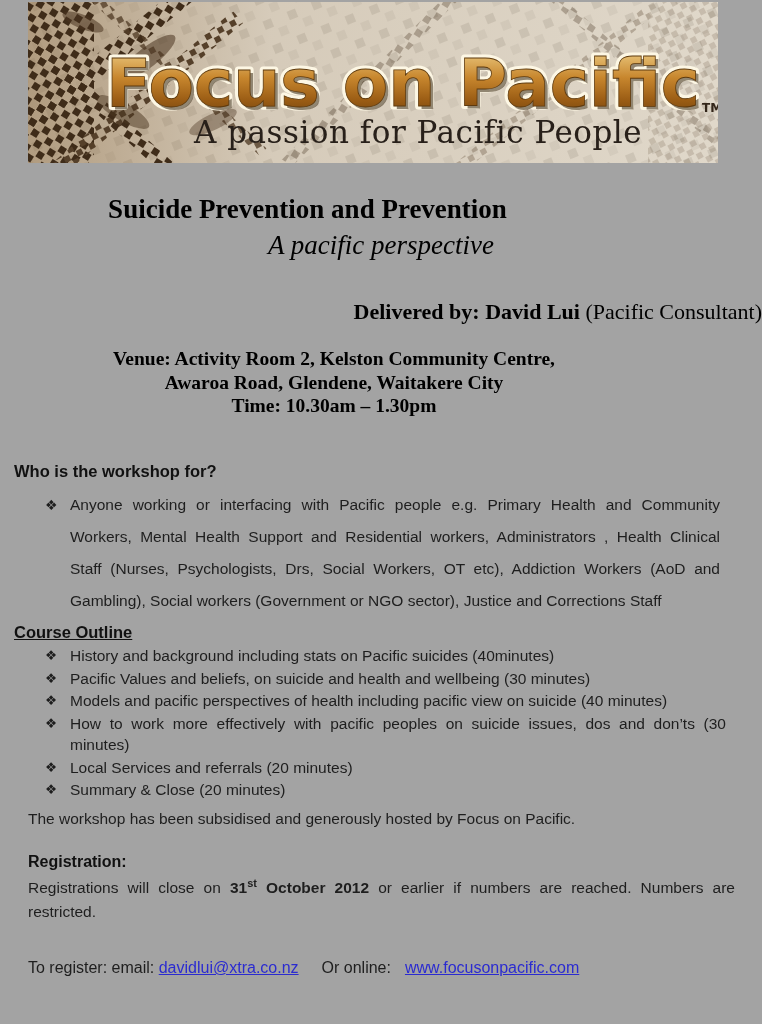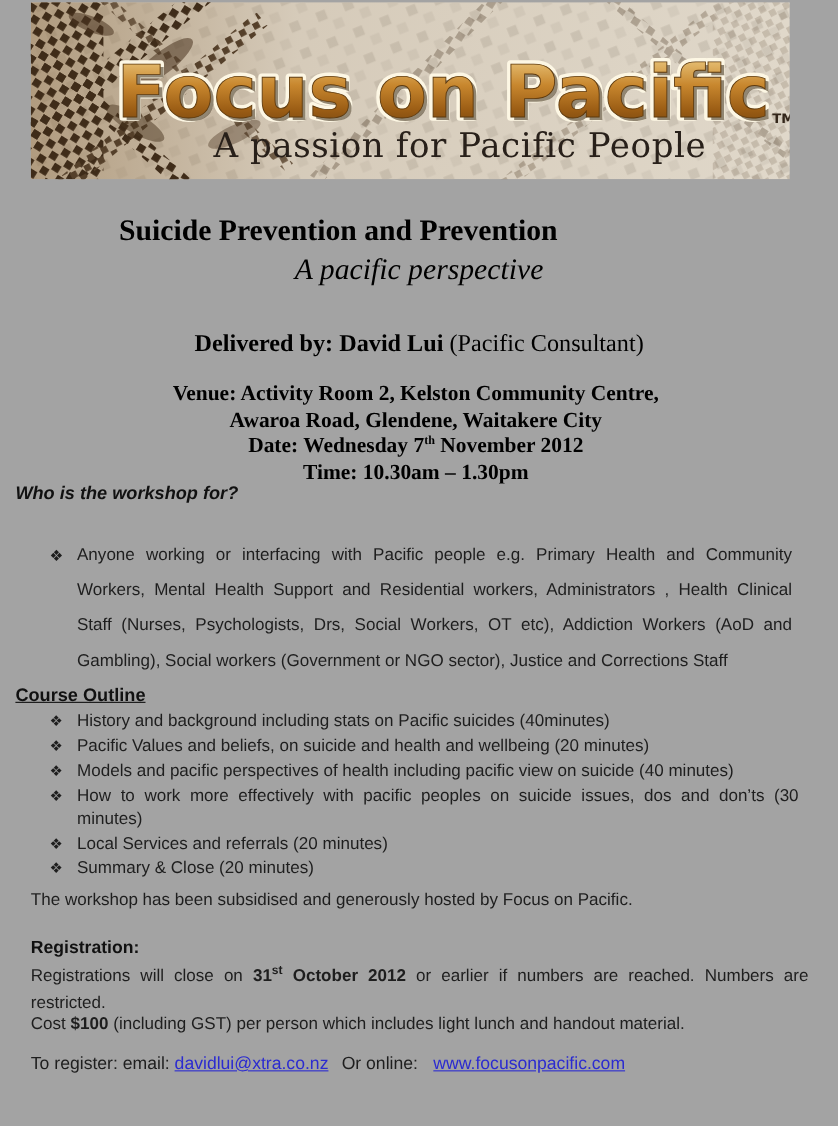--- a/index.html
+++ b/index.html
@@ -8,24 +8,24 @@
     font-family:"Liberation Sans",sans-serif;color:#1e1e1e;overflow:hidden;
   }
   
   .banner{position:absolute;left:28px;top:2px;width:690px;height:161px;}
   
   .serif{font-family:"Liberation Serif",serif;color:#000;}
   .title{position:absolute;left:0;top:194px;width:615px;text-align:center;
          font-weight:bold;font-size:27px;}
   .subtitle{position:absolute;left:0;top:230px;width:762px;text-align:center;
          font-style:italic;font-size:27px;}
-  .delivered{position:absolute;left:0;top:299px;width:762px;text-align:center;font-size:22px;}
+  .delivered{position:absolute;left:0;top:299px;width:762px;text-align:right;font-size:22px;}
   .delivered .b{font-weight:bold;}
   .venue-block{position:absolute;left:0;top:347px;width:668px;text-align:center;
-         font-weight:bold;font-size:19.5px;line-height:23.5px;padding-left:44px;}
+         font-weight:bold;font-size:19.5px;line-height:23.5px;}
   .venue-block sup,.reg-close sup{font-size:11px;vertical-align:super;line-height:0;font-weight:bold;}
   
   .sec-h{position:absolute;left:14px;font-weight:bold;font-size:16.5px;color:#111;}
   .underline{text-decoration:underline;}
   .body-txt{font-size:15.5px;color:#1e1e1e;}
   .who-bullet{position:absolute;left:45px;top:489px;width:25px;line-height:32px;font-size:14px;}
   .who-para{position:absolute;left:70px;top:489px;width:650px;}
   .jline{height:32px;line-height:32px;text-align:justify;overflow:hidden;}
   .jline::after{content:"";display:inline-block;width:100%;height:0;}
   .lastline{height:32px;line-height:32px;}
@@ -33,21 +33,21 @@
   .course-list li{display:flex;line-height:21.5px;margin:0 0 1px 0;}
   .course-list .marker{flex:none;width:25px;margin-left:31px;font-size:13.5px;}
   .course-list .itxt{flex:1;}
   .course-list li.justify .itxt{text-align:justify;}
   .subsidised{position:absolute;left:28px;top:810px;width:712px;}
   .reg-h{position:absolute;left:28px;top:853px;font-weight:bold;font-size:16px;color:#111;}
   .reg-close{position:absolute;left:28px;top:876px;width:707px;text-align:justify;line-height:24px;}
   .bold{font-weight:bold;}
   .cost-line{position:absolute;left:28px;top:922px;width:712px;}
   .register-line{position:absolute;left:28px;top:959px;width:720px;font-size:16px;}
-  .register-line .gap1{margin-left:12px;}
+  .register-line .gap1{margin-left:23px;}
   .register-line .gap2{margin-left:14px;margin-top:40px;}
   a.doc-link{color:#2b2bd0;text-decoration:underline;}
 </style>
 </head>
 <body>
 
 <div class="page">
 
   <div class="banner">
     <svg width="690" height="161" viewBox="0 0 690 161">
@@ -111,42 +111,41 @@
   </div>
 
   <div class="title serif">Suicide Prevention and Prevention</div>
   <div class="subtitle serif">A pacific perspective</div>
 
   <div class="delivered serif"><span class="b">Delivered by: David Lui</span><span> (Pacific Consultant)</span></div>
 
   <div class="venue-block serif">
     <div>Venue: Activity Room 2, Kelston Community Centre,</div>
     <div>Awaroa Road, Glendene, Waitakere City</div>
-    <div><span>Date: Wednesday 7</span><sup>th</sup><span> November 2012</span></div>
     <div>Time: 10.30am – 1.30pm</div>
   </div>
 
-  <div class="sec-h" style="top:440px;font-style:italic;">Who is the workshop for?</div>
+  <div class="sec-h" style="top:462px;">Who is the workshop for?</div>
   <div class="who-bullet body-txt">❖</div>
   <div class="who-para body-txt">
     <div class="jline">Anyone working or interfacing with Pacific people e.g. Primary Health and Community</div>
     <div class="jline">Workers, Mental Health Support and Residential workers, Administrators , Health Clinical</div>
     <div class="jline">Staff (Nurses, Psychologists, Drs, Social Workers, OT etc), Addiction Workers (AoD and</div>
     <div class="lastline">Gambling), Social workers (Government or NGO sector), Justice and Corrections Staff</div>
   </div>
 
   <div class="sec-h underline" style="top:623px;">Course Outline</div>
   <ul class="course-list body-txt">
     <li>
         <span class="marker">❖</span>
         <span class="itxt">History and background including stats on Pacific suicides (40minutes)</span>
       </li>
     <li>
         <span class="marker">❖</span>
-        <span class="itxt">Pacific Values and beliefs, on suicide and health and wellbeing (20 minutes)</span>
+        <span class="itxt">Pacific Values and beliefs, on suicide and health and wellbeing (30 minutes)</span>
       </li>
     <li>
         <span class="marker">❖</span>
         <span class="itxt">Models and pacific perspectives of health including pacific view on suicide (40 minutes)</span>
       </li>
     <li class="justify">
         <span class="marker">❖</span>
         <span class="itxt">How to work more effectively with pacific peoples on suicide issues, dos and don’ts (30 minutes)</span>
       </li>
     <li>
@@ -158,17 +157,16 @@
         <span class="itxt">Summary &amp; Close (20 minutes)</span>
       </li>
   </ul>
 
   <div class="subsidised body-txt">The workshop has been subsidised and generously hosted by Focus on Pacific.</div>
 
   <div class="reg-h">Registration:</div>
 
   <div class="reg-close body-txt"><span>Registrations will close on </span><span class="bold">31</span><sup class="bold">st</sup><span class="bold"> October 2012</span><span> or earlier if numbers are reached. Numbers are restricted.</span></div>
 
-  <div class="cost-line body-txt"><span>Cost </span><span class="bold">$100</span><span> (including GST) per person which includes light lunch and handout material.</span></div>
 
   <div class="register-line body-txt"><span>To register: email: </span><a href="#" class="doc-link">davidlui@xtra.co.nz</a><span class="gap1">Or online:</span><a href="#" class="doc-link gap2">www.focusonpacific.com</a></div>
 
 </div>
 
 </body></html>

